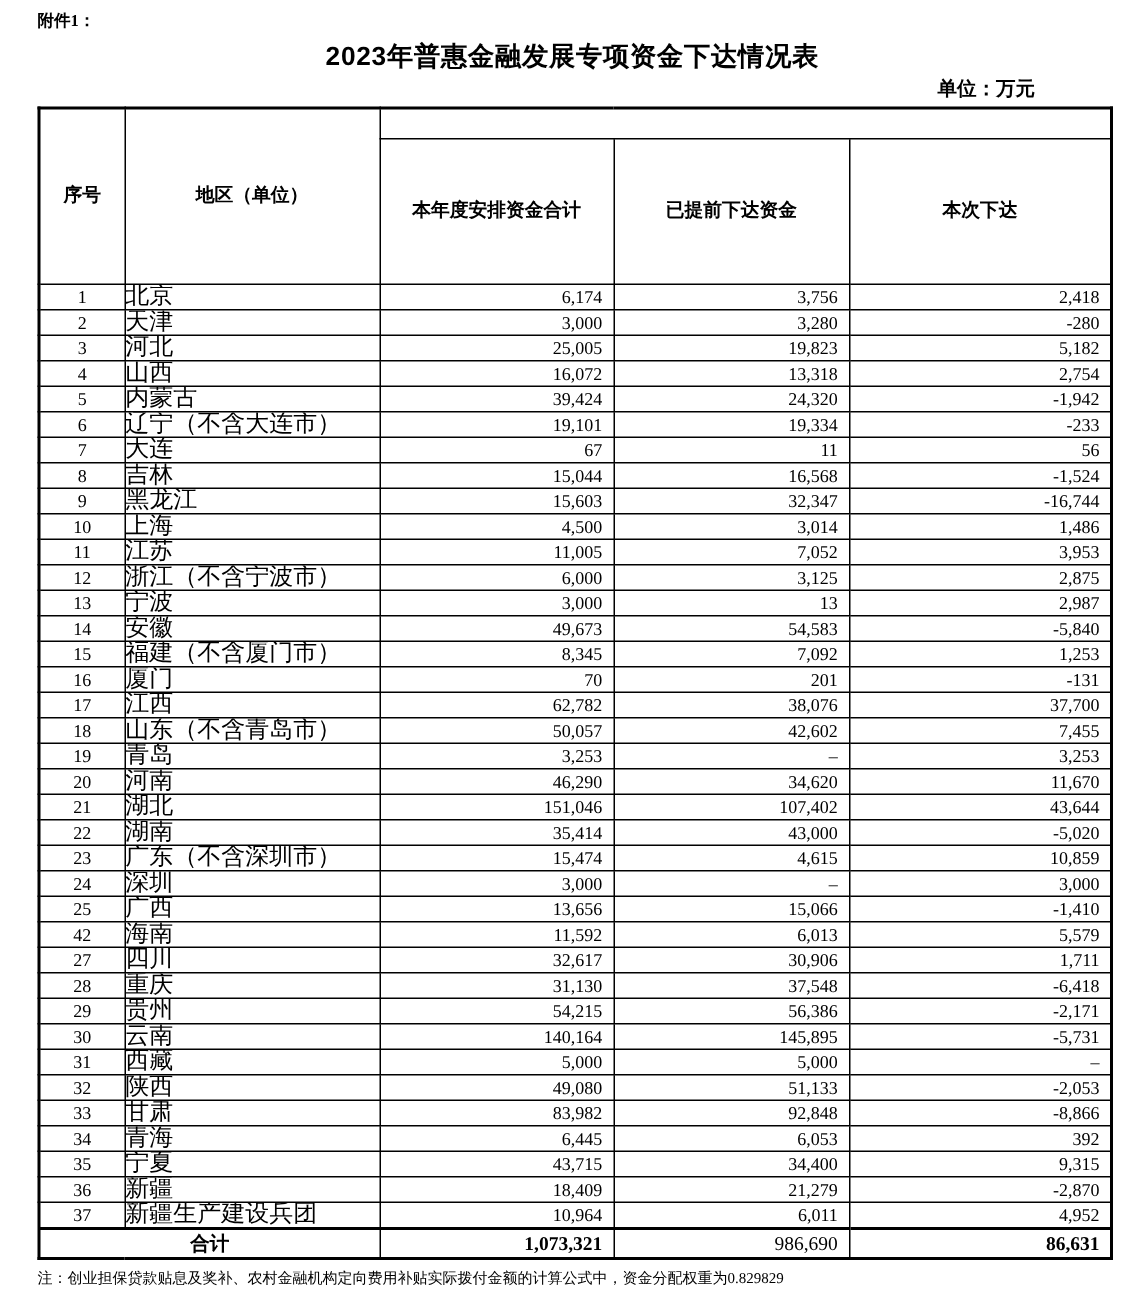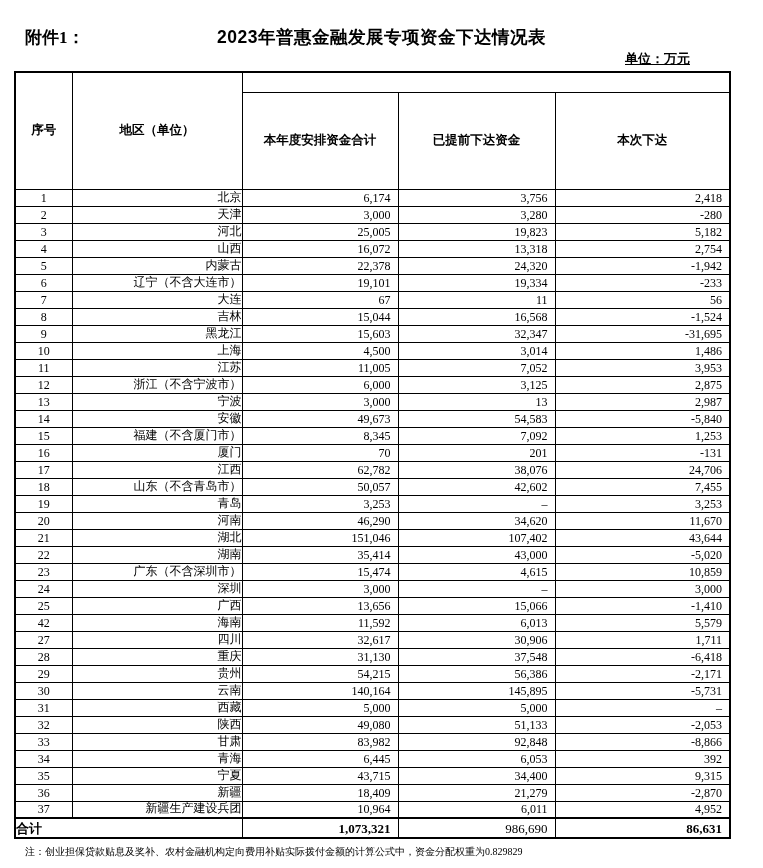--- a/index.html
+++ b/index.html
@@ -6,64 +6,63 @@
   html,body { background:#ffffff; }
   body {
     position:relative;
     width:763px; height:868px;
     color:#000;
     font-family:"Liberation Serif","DejaVu Serif",serif;
     overflow:hidden;
   }
   .attachment {
     position:absolute; left:25px; top:6px;
-    font-size:17px; font-weight:bold;margin-top:20px;
+    font-size:11px; font-weight:bold;
   }
   .doc-title {
     position:absolute; left:0; right:0; top:25px;
     text-align:center;
     font-size:17.5px; font-weight:bold;
     font-family:"Liberation Sans","DejaVu Sans",sans-serif;
     letter-spacing:0.5px;
   }
   .unit-label {
     position:absolute; right:73px; top:50px;
     font-size:13px; font-weight:bold;
     font-family:"Liberation Sans","DejaVu Sans",sans-serif;
-    text-decoration:underline;
   }
   table.fund-table {
-    position:absolute; left:14px; top:71px;
+    position:absolute; left:25px; top:71px;
     width:715px;
     border-collapse:collapse;
     table-layout:fixed;
     border:2px solid #000;
   }
   .fund-table th, .fund-table td {
     border:1px solid #000;
     overflow:hidden; white-space:nowrap;
     vertical-align:middle;
   }
   .fund-table th {
     font-family:"Liberation Sans","DejaVu Sans",sans-serif;
     font-weight:bold; font-size:12.5px;
     text-align:center;
   }
   tr.spacer-row td { height:20px; border-bottom:1px solid #000; }
   tr.head-row th { height:97px; }
   tbody td { height:17px; font-size:12px; line-height:1; }
   td.no   { text-align:center; }
-  td.region { text-align:right; font-size:12px;font-family:Liberation Mono, monospace; }
+  td.region { text-align:left; font-size:16px; }
   td.num  { text-align:right; padding-right:7px; }
   tr.total-row td {
     border-top:2px solid #000;
     height:20px; font-size:13px;
   }
   tr.total-row td.total-label {
-    text-align:left; font-weight:bold;
+    text-align:center; font-weight:bold;
     font-family:"Liberation Sans","DejaVu Sans",sans-serif;
     font-size:13px;
   }
   td.bold { font-weight:bold;margin-top:32px; }
   .footnote {
     position:absolute; left:25px; top:845px;
     font-size:10px;
   }
 </style>
 </head>
@@ -118,21 +117,21 @@
       <tr>
     <td class="no">4</td>
     <td class="region">山西</td>
     <td class="num">16,072</td>
     <td class="num">13,318</td>
     <td class="num">2,754</td>
   </tr>
       <tr>
     <td class="no">5</td>
     <td class="region">内蒙古</td>
-    <td class="num">22,378</td>
+    <td class="num">39,424</td>
     <td class="num">24,320</td>
     <td class="num">-1,942</td>
   </tr>
       <tr>
     <td class="no">6</td>
     <td class="region">辽宁（不含大连市）</td>
     <td class="num">19,101</td>
     <td class="num">19,334</td>
     <td class="num">-233</td>
   </tr>
@@ -148,21 +147,21 @@
     <td class="region">吉林</td>
     <td class="num">15,044</td>
     <td class="num">16,568</td>
     <td class="num">-1,524</td>
   </tr>
       <tr>
     <td class="no">9</td>
     <td class="region">黑龙江</td>
     <td class="num">15,603</td>
     <td class="num">32,347</td>
-    <td class="num">-31,695</td>
+    <td class="num">-16,744</td>
   </tr>
       <tr>
     <td class="no">10</td>
     <td class="region">上海</td>
     <td class="num">4,500</td>
     <td class="num">3,014</td>
     <td class="num">1,486</td>
   </tr>
       <tr>
     <td class="no">11</td>
@@ -204,21 +203,21 @@
     <td class="region">厦门</td>
     <td class="num">70</td>
     <td class="num">201</td>
     <td class="num">-131</td>
   </tr>
       <tr>
     <td class="no">17</td>
     <td class="region">江西</td>
     <td class="num">62,782</td>
     <td class="num">38,076</td>
-    <td class="num">24,706</td>
+    <td class="num">37,700</td>
   </tr>
       <tr>
     <td class="no">18</td>
     <td class="region">山东（不含青岛市）</td>
     <td class="num">50,057</td>
     <td class="num">42,602</td>
     <td class="num">7,455</td>
   </tr>
       <tr>
     <td class="no">19</td>

